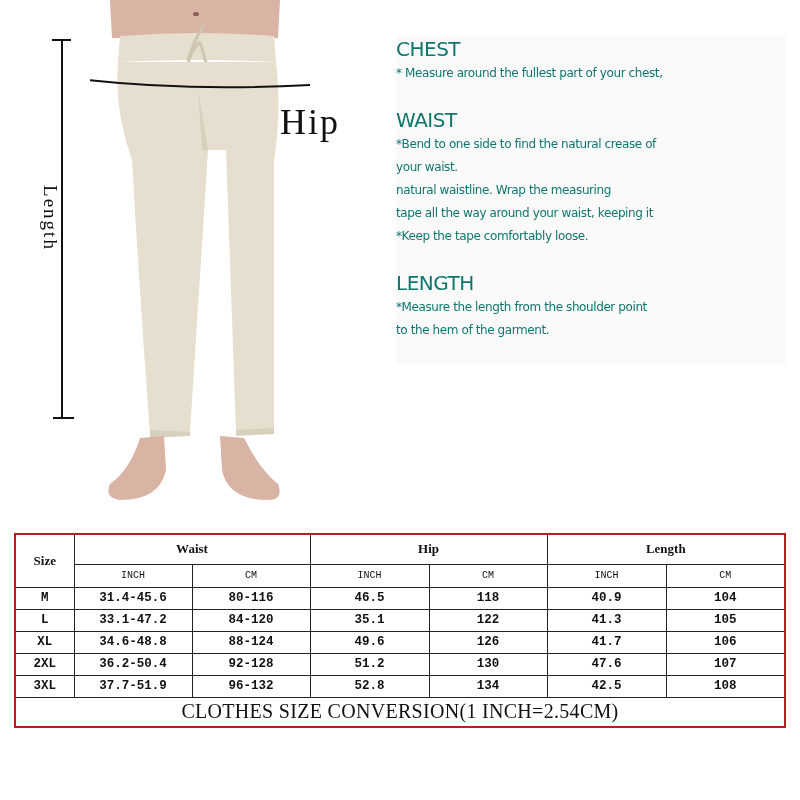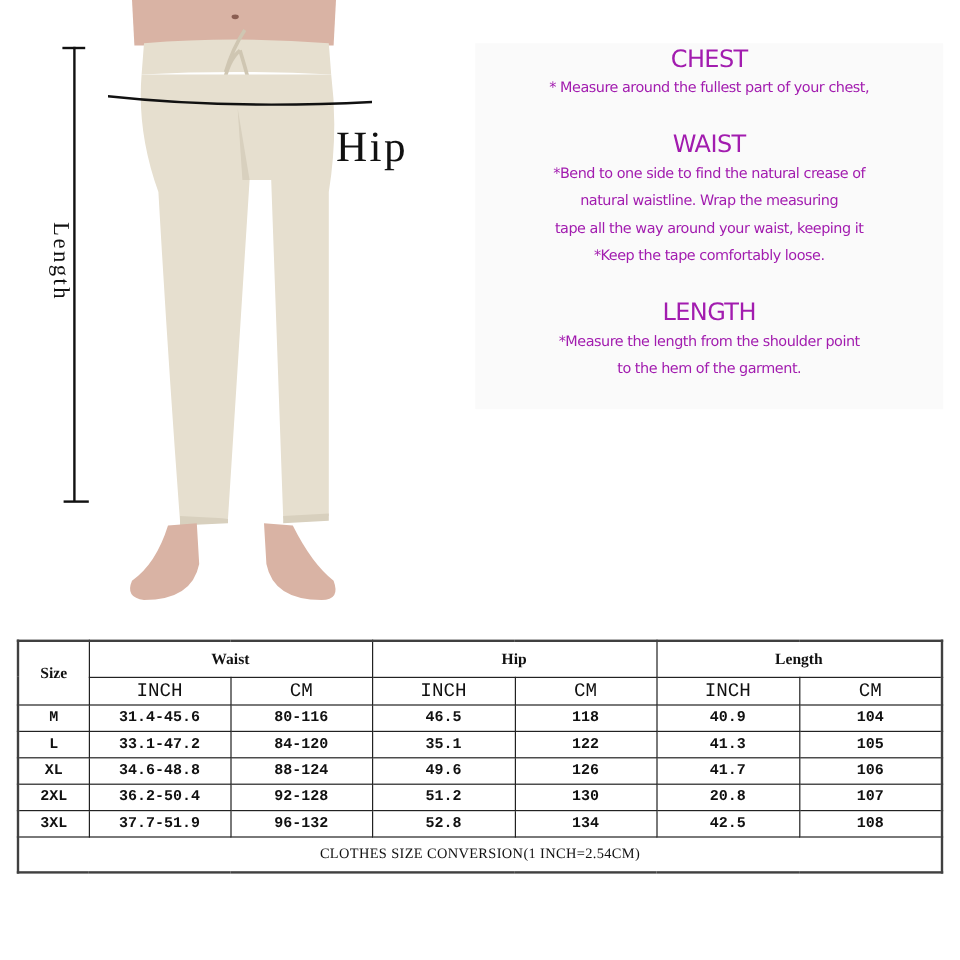--- a/index.html
+++ b/index.html
@@ -11,34 +11,34 @@
   .pants { fill:#e6dfcf; }
   .pants-shade { fill:#d8d0be; }
 
   .length-bar { position:absolute; left:61px; top:39px; width:2px; height:379px; background:#111; }
   .length-cap-top { position:absolute; left:52px; top:39px; width:19px; height:2px; background:#111; }
   .length-cap-bot { position:absolute; left:53px; top:417px; width:21px; height:2px; background:#111; }
   .length-label { position:absolute; left:-5px; top:206px; width:110px; height:24px; transform:rotate(90deg); transform-origin:center; font-family:"Liberation Serif","DejaVu Serif",serif; font-size:19px; letter-spacing:2px; color:#111; text-align:center; line-height:24px; }
   .hip-label { position:absolute; left:280px; top:100px; font-family:"Liberation Serif","DejaVu Serif",serif; font-size:36px; letter-spacing:2px; color:#111; line-height:44px; }
 
   
-  .guide { position:absolute; left:396px; top:36px; width:390px; background:#fafafa; color:#a21caf; font-family:"DejaVu Sans", sans-serif;text-align:center; }
+  .guide { position:absolute; left:396px; top:36px; width:390px; background:#fafafa; color:#0f766e; font-family:"DejaVu Sans", sans-serif; }
   .guide .heading { font-size:20px; letter-spacing:-0.5px; margin:0; line-height:26px; }
   .guide .line { font-size:12px; letter-spacing:-0.4px; line-height:23px; margin:0; white-space:nowrap; }
   .sec { margin-bottom:22px; }
 
   
   .tbl { position:absolute; left:14px; top:533px; border-collapse:collapse; font-family:"Liberation Serif","DejaVu Serif",serif; color:#111; }
   .tbl td, .tbl th { border:1.5px solid #222; text-align:center; padding:0; font-size:12px; }
   .tbl th { font-weight:bold; font-size:13px; }
-  .tbl .sub th { font-weight:normal; font-family:"Liberation Mono","DejaVu Sans Mono",monospace; font-size:16px; }
+  .tbl .sub th { font-weight:normal; font-family:"Liberation Mono","DejaVu Sans Mono",monospace; font-size:10px; }
   .tbl td { font-family:"Liberation Mono","DejaVu Sans Mono",monospace; font-weight:bold; font-size:12.5px; }
   .tbl .size-cell { font-weight:bold; }
-  .tbl .footer td { font-family:"Liberation Serif","DejaVu Serif",serif; font-weight:normal; font-size:12px; letter-spacing:0.3px; }
-  .tbl { border:2px solid #404040; }
+  .tbl .footer td { font-family:"Liberation Serif","DejaVu Serif",serif; font-weight:normal; font-size:20px; letter-spacing:0.3px; }
+  .tbl { border:2px solid #b91c1c; }
 </style>
 </head>
 <body>
 
 <div class="photo">
   <svg width="220" height="510" viewBox="0 0 220 510">
 
     <path class="skin" d="M20 0 L190 0 L188 38 L22 38 Z"></path>
     <ellipse cx="106" cy="14" rx="3" ry="2" fill="#8a5e52"></ellipse>
 
@@ -65,20 +65,21 @@
 <div class="hip-label">Hip</div>
 
 <div class="guide">
   <div class="sec">
     <p class="heading">CHEST</p>
     <p class="line">* Measure around the fullest part of your chest,</p>
   </div>
   <div class="sec">
     <p class="heading">WAIST</p>
     <p class="line">*Bend to one side to find the natural crease of</p>
+    <p class="line">your waist.</p>
     <p class="line">natural waistline. Wrap the measuring</p>
     <p class="line">tape all the way around your waist, keeping it</p>
     <p class="line">*Keep the tape comfortably loose.</p>
   </div>
   <div class="sec">
     <p class="heading">LENGTH</p>
     <p class="line">*Measure the length from the shoulder point</p>
     <p class="line">to the hem of the garment.</p>
   </div>
 </div>
@@ -135,21 +136,21 @@
     <td>126</td>
     <td>41.7</td>
     <td>106</td>
   </tr>
   <tr style="height:22px">
     <td class="size-cell">2XL</td>
     <td>36.2-50.4</td>
     <td>92-128</td>
     <td>51.2</td>
     <td>130</td>
-    <td>20.8</td>
+    <td>47.6</td>
     <td>107</td>
   </tr>
   <tr style="height:22px">
     <td class="size-cell">3XL</td>
     <td>37.7-51.9</td>
     <td>96-132</td>
     <td>52.8</td>
     <td>134</td>
     <td>42.5</td>
     <td>108</td>

